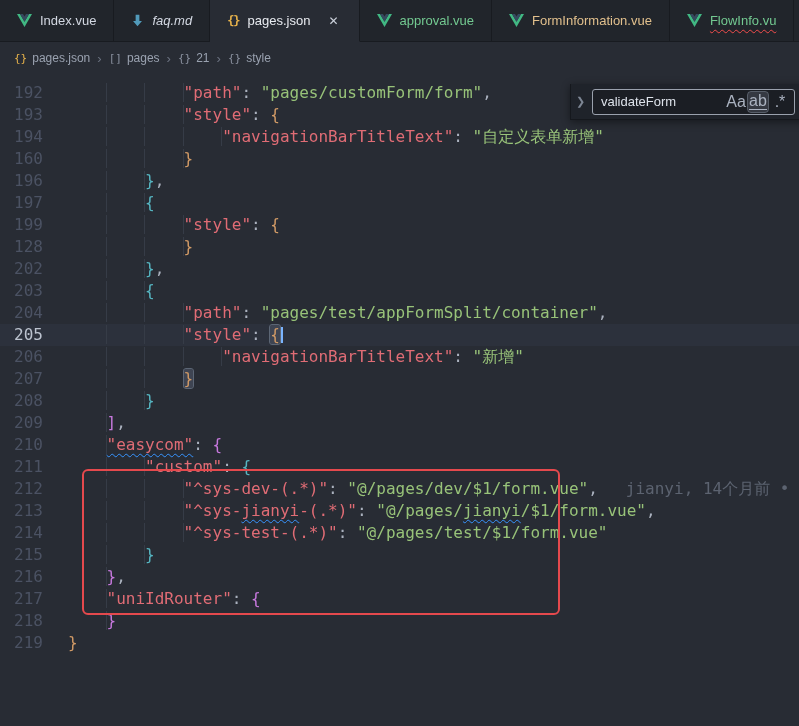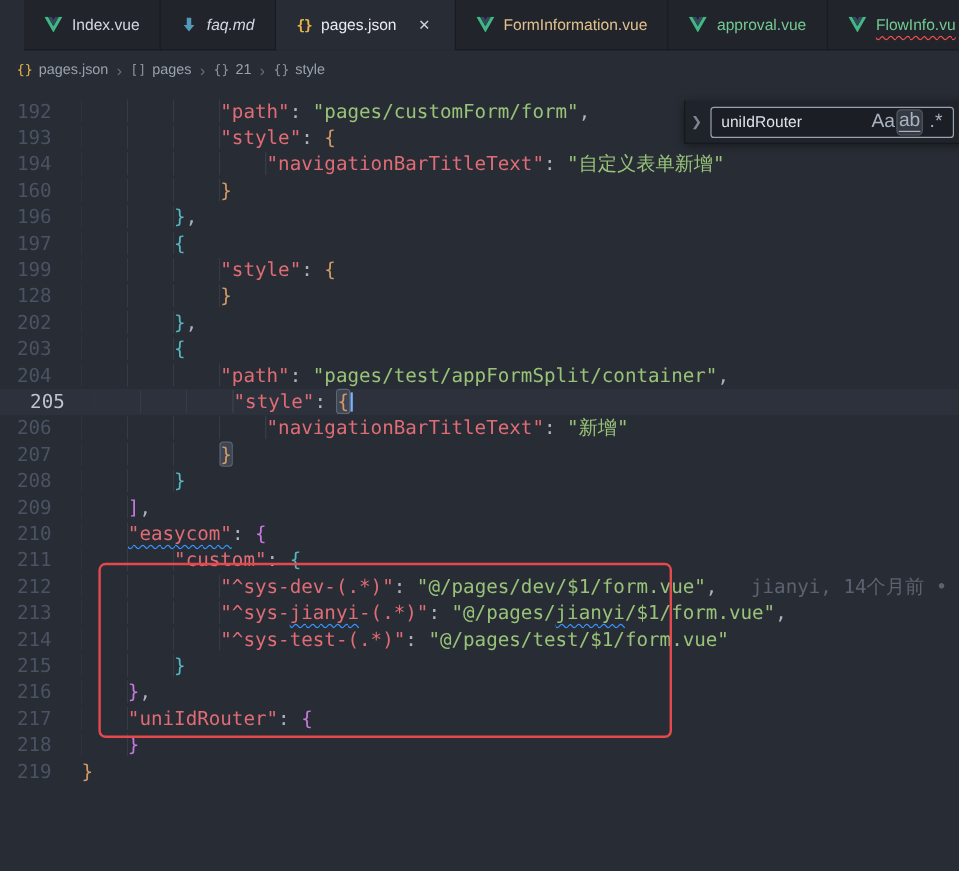--- a/index.html
+++ b/index.html
@@ -1,21 +1,21 @@
 <!DOCTYPE html>
 <html><head>
 <meta charset="utf-8">
 <style>
   * { box-sizing: border-box; margin: 0; padding: 0; }
   html,body { width:799px; height:726px; overflow:hidden; background:#282c34;
               font-family:"Liberation Sans", sans-serif; }
   #app { position:relative; width:799px; height:726px; overflow:hidden; background:#282c34; }
 
   
-  .tabbar { display:flex; height:42px; background:#21252b; overflow:hidden;margin-left:20px; }
+  .tabbar { display:flex; height:42px; background:#21252b; overflow:hidden; }
   .tab { display:flex; align-items:center; gap:8px; padding:0 17px; background:#21252b;
          border-right:1px solid #181b20; border-bottom:1px solid #181b20;
          font-size:13px; white-space:nowrap; cursor:pointer; flex:0 0 auto; }
   .tab.active { background:#282c34; border-bottom:1px solid #282c34; }
   .tab-filler { flex:1 1 auto; border-bottom:1px solid #181b20; }
   .tab-ic { display:flex; align-items:center; }
   .tab-label.it { font-style:italic; }
   .tab-label.err { text-decoration:underline wavy #f14c4c; text-decoration-thickness:1px; text-underline-offset:4px; }
   .tab-close { margin-left:7px; font-size:12px; color:#ccd2dc; padding:1px 3px; border-radius:4px; }
   .ic-json { color:#e8b34b; font-weight:bold; font-size:12px; letter-spacing:-1px;
@@ -26,21 +26,21 @@
                 font-size:12px; color:#9aa2b0; background:#282c34; }
   .bc-item { display:flex; align-items:center; gap:5px; cursor:pointer; }
   .bc-ic { font-family:"DejaVu Sans Mono", monospace; font-size:11px; color:#8a919f; }
   .bc-ic.gold { color:#e8b34b; }
   .bc-sep { color:#6b7280; font-size:13px; }
 
   
   .editor { position:relative; padding-top:8px; font-family:"DejaVu Sans Mono", monospace;
             font-size:16px; line-height:22px; min-height:652px; }
   .line { display:flex; height:22px; }
-  .line.active { background:#2c313c;padding-left:11px; }
+  .line.active { background:#2c313c; }
   .num { flex:0 0 68px; width:68px; text-align:right; padding-right:25px; color:#4b5263; user-select:none; }
   .line.active .num { color:#bcc3cf; }
   .code { white-space:pre; color:#abb2bf; }
   .key { color:#e06c75; }
   .str { color:#98c379; }
   .pun { color:#abb2bf; }
   .b1 { color:#d19a66; }   
   .b2 { color:#c678dd; }   
   .b3 { color:#56b6c2; }   
   .sq  { text-decoration:underline wavy #3794ff; text-decoration-thickness:1px; text-underline-offset:3px; }
@@ -100,30 +100,30 @@
         <span class="tab-label" style="color: rgb(232, 235, 240);">pages.json</span>
         <span class="tab-close">✕</span>
       </div>
       <div class="tab">
         <span class="tab-ic">
           <svg width="15" height="13" viewBox="0 0 262 227">
             <path fill="#41b883" d="M0 0h52.3L131 136 209.5 0H262L131 227z"></path>
             <path fill="#35495e" d="M52.3 0h52.4L131 45.3 157.1 0h52.4L131 136z"></path>
           </svg>
         </span>
+        <span class="tab-label" style="color: rgb(115, 201, 145);">approval.vue</span>
+      </div>
+      <div class="tab">
+        <span class="tab-ic">
+          <svg width="15" height="13" viewBox="0 0 262 227">
+            <path fill="#41b883" d="M0 0h52.3L131 136 209.5 0H262L131 227z"></path>
+            <path fill="#35495e" d="M52.3 0h52.4L131 45.3 157.1 0h52.4L131 136z"></path>
+          </svg>
+        </span>
         <span class="tab-label" style="color: rgb(226, 192, 141);">FormInformation.vue</span>
-      </div>
-      <div class="tab">
-        <span class="tab-ic">
-          <svg width="15" height="13" viewBox="0 0 262 227">
-            <path fill="#41b883" d="M0 0h52.3L131 136 209.5 0H262L131 227z"></path>
-            <path fill="#35495e" d="M52.3 0h52.4L131 45.3 157.1 0h52.4L131 136z"></path>
-          </svg>
-        </span>
-        <span class="tab-label" style="color: rgb(115, 201, 145);">approval.vue</span>
       </div>
       <div class="tab">
         <span class="tab-ic">
           <svg width="15" height="13" viewBox="0 0 262 227">
             <path fill="#41b883" d="M0 0h52.3L131 136 209.5 0H262L131 227z"></path>
             <path fill="#35495e" d="M52.3 0h52.4L131 45.3 157.1 0h52.4L131 136z"></path>
           </svg>
         </span>
         <span class="tab-label err" style="color: rgb(115, 201, 145);">FlowInfo.vu</span>
       </div>
@@ -258,21 +258,21 @@
         <div class="line">
           <span class="num">219</span>
           <span class="code"><span class="b1">}</span></span>
         </div>
       </div>
   </div>
 
   <div class="findw">
     <span class="find-chevron">❯</span>
     <div class="find-input">
-      <span class="find-text">uniIdRouter</span>
+      <span class="find-text">validateForm</span>
       <span class="find-toggles">
         <span class="tgl">Aa</span>
         <span class="tgl active">
             <span class="ww">ab</span>
           </span>
         <span class="tgl">.*</span>
       </span>
     </div>
   </div>
 

